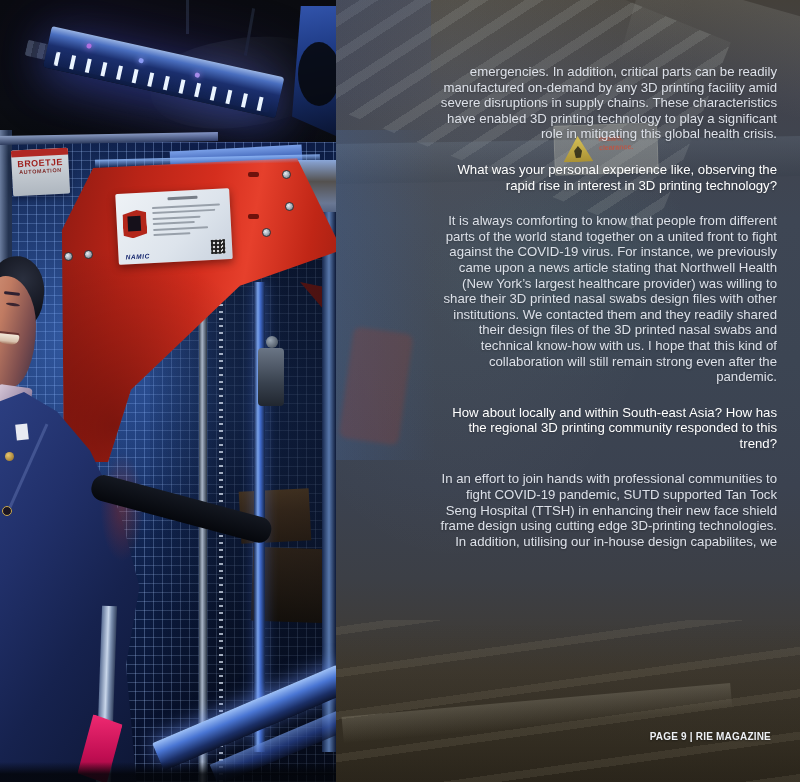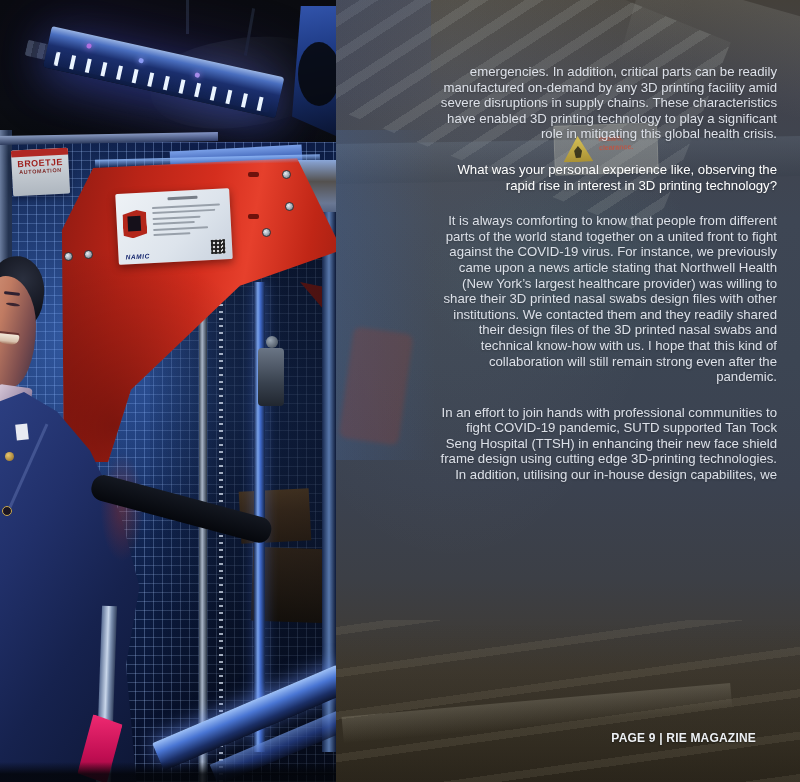--- a/index.html
+++ b/index.html
@@ -179,21 +179,21 @@
     color:rgba(200,80,60,0.85);font-weight:700;filter:blur(0.4px);}
   .u-rails{left:0;top:620px;width:464px;height:162px;
     background:repeating-linear-gradient(-8deg,rgba(170,160,135,0.12) 0 8px,transparent 8px 42px),
     linear-gradient(180deg,transparent,rgba(20,16,8,0.25));}
   .u-rail-band{left:6px;top:700px;width:390px;height:26px;transform:rotate(-5deg);
     background:linear-gradient(180deg,rgba(200,195,175,0.20),rgba(60,55,40,0.08));}
   .article{left:97px;top:64px;width:344px;color:#dce0e8;font-size:13.2px;line-height:15.6px;
     text-shadow:0 1px 2px rgba(0,0,0,0.25);}
   .article p{position:static;margin:0 0 20px 0;text-align:right;}
   .article p.question{color:#ffffff;font-weight:400;}
-  .page-badge{top:731px;right:44px;font-size:12px;font-weight:700;color:#edf0f4;
+  .page-badge{top:731px;right:29px;font-size:10px;font-weight:700;color:#edf0f4;
     letter-spacing:.2px;text-shadow:0 1px 2px rgba(0,0,0,0.4);}
 </style>
 </head>
 <body>
 
 <div class="stage">
 
   <section class="photo">
     <div class="p-base"></div>
     <div class="ceiling"></div>
@@ -296,18 +296,19 @@
         <span>clearance.</span>
       </div>
     </div>
     <div class="u-rails"></div>
     <div class="u-rail-band"></div>
 
     <div class="article">
       <p class="body">emergencies. In addition, critical parts can be readily manufactured on-demand by any 3D printing facility amid severe disruptions in supply chains. These characteristics have enabled 3D printing technology to play a significant role in mitigating this global health crisis.</p>
       <p class="question">What was your personal experience like, observing the rapid rise in interest in 3D printing technology?</p>
       <p class="body">It is always comforting to know that people from different parts of the world stand together on a united front to fight against the COVID-19 virus. For instance, we previously came upon a news article stating that Northwell Health (New York’s largest healthcare provider) was willing to share their 3D printed nasal swabs design files with other institutions. We contacted them and they readily shared their design files of the 3D printed nasal swabs and technical know-how with us. I hope that this kind of collaboration will still remain strong even after the pandemic.</p>
+      <p class="question">How about locally and within South-east Asia? How has the regional 3D printing community responded to this trend?</p>
       <p class="body">In an effort to join hands with professional communities to fight COVID-19 pandemic, SUTD supported Tan Tock Seng Hospital (TTSH) in enhancing their new face shield frame design using cutting edge 3D-printing technologies. In addition, utilising our in-house design capabilites, we</p>
     </div>
 
     <div class="page-badge">PAGE 9 | RIE MAGAZINE</div>
   </section>
 </div>
 
 </body></html>

